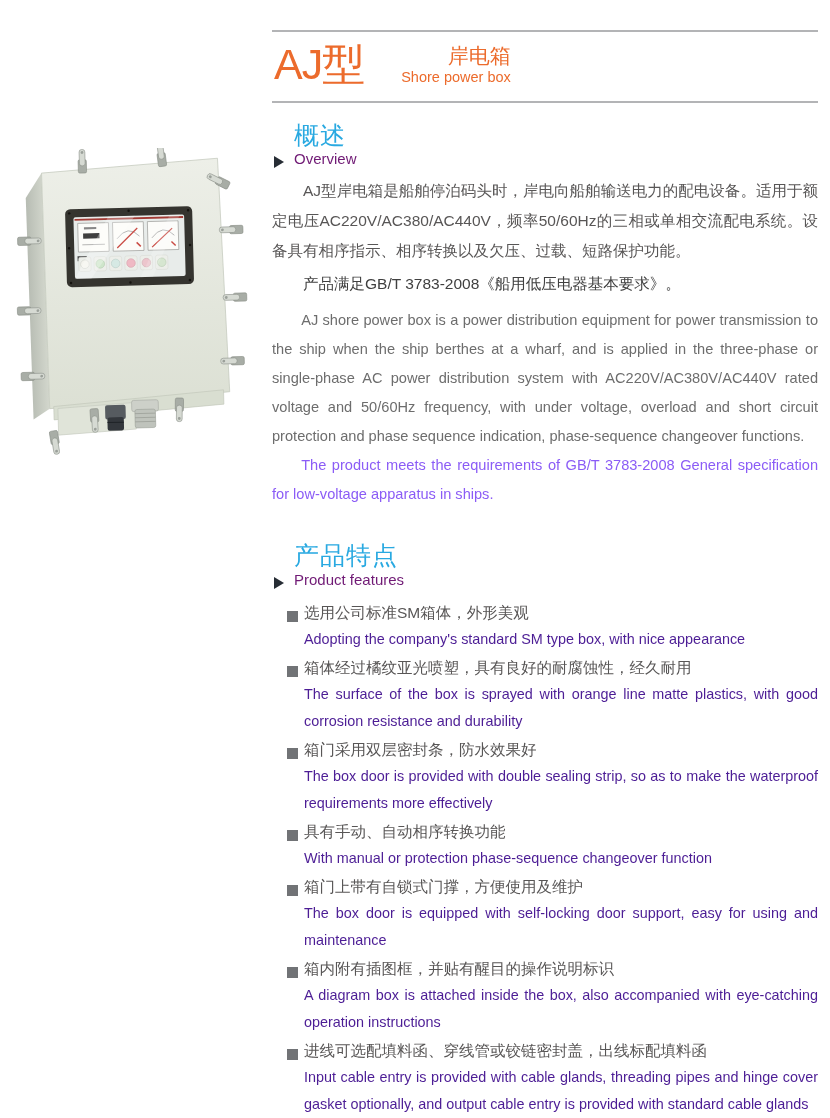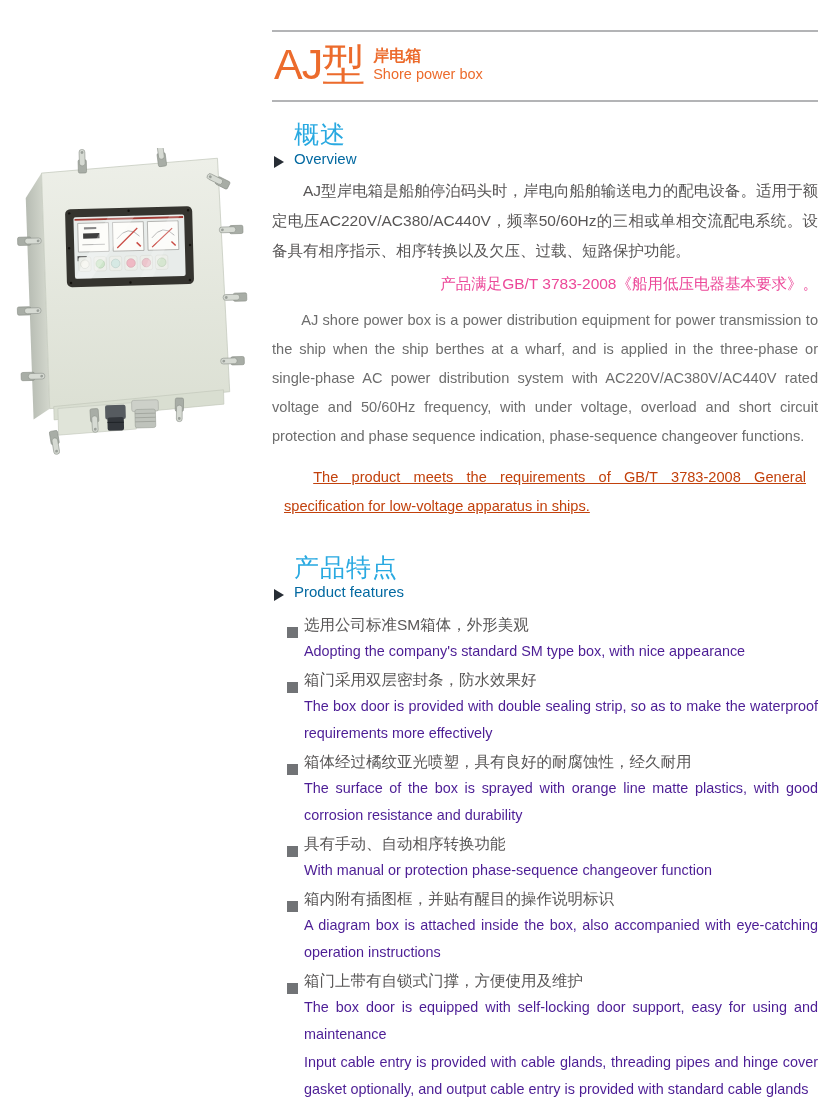--- a/index.html
+++ b/index.html
@@ -5,43 +5,43 @@
   html,body{margin:0;padding:0;background:#ffffff;}
   body{width:830px;height:1118px;font-family:"Liberation Sans","DejaVu Sans",sans-serif;}
   .page{position:relative;width:830px;height:1118px;background:#fff;overflow:hidden;}
 
   
   .content{position:absolute;left:272px;top:0;width:546px;}
   .rule{border:0;border-top:2px solid #b3b4b6;margin:0;}
   .rule-top{margin-top:30px;}
   .rule-mid{margin-top:2px;}
 
-  .title-row{display:flex;align-items:center;padding:11px 0 12px 2px;}
+  .title-row{display:flex;align-items:center;padding:11px 0 12px 2px;gap:28px;}
   .model{font-size:43px;line-height:1;color:#ec6b2c;letter-spacing:-1px;}
   .title-stack{margin-left:9px;color:#ec6b2c;}
-  .title-zh{font-size:16px;font-weight:bold;line-height:1.25;}
+  .title-zh{font-size:21px;font-weight:normal;line-height:1.25;text-align:right;}
   .title-en{font-size:14.5px;line-height:1.2;}
 
   .section-header{display:flex;align-items:flex-end;margin:18px 0 8px 0;}
   .tri{width:0;height:0;border-left:10px solid #272d35;border-top:6.5px solid transparent;
        border-bottom:6.5px solid transparent;margin:9px 10px 0 2px;flex:none;}
   .h-zh{font-size:25px;color:#29a9e1;line-height:1.15;letter-spacing:1px;}
-  .h-en{font-size:15px;color:#0369a1;line-height:1.2;margin-top:1px;}
+  .h-en{font-size:15px;color:#701a75;line-height:1.2;margin-top:1px;}
 
   .p-zh{font-size:15.5px;color:#585656;line-height:30px;text-align:justify;
         text-indent:2em;margin:4px 0 3px 0;}
-  .p-zh2{margin:0;text-indent:2em;font-size:15.5px;color:#ec4899;line-height:30px;text-align:right;}
+  .p-zh2{margin:0;text-indent:2em;font-size:15.5px;color:#404040;line-height:30px;}
   .p-en{font-size:14.6px;color:#6d6d6d;line-height:29px;text-align:justify;
         text-indent:2em;margin:7px 0 0 0;}
-  .p-en2{font-size:14.6px;color:#c2410c;line-height:29px;text-align:justify;
-        text-indent:2em;margin:12px;text-decoration:underline;}
+  .p-en2{font-size:14.6px;color:#8b5cf6;line-height:29px;text-align:justify;
+        text-indent:2em;margin:0;}
 
   .features-list{margin-top:10px;}
   .feat{margin:0;}
-  .feat-zh{display:flex;align-items:flex-end;font-size:15.5px;color:#585656;line-height:27px;}
+  .feat-zh{display:flex;align-items:center;font-size:15.5px;color:#585656;line-height:27px;}
   .bullet{width:11px;height:11px;background:#717376;margin:8px 6px 0 15px;flex:none;}
   .feat-en{font-size:14.4px;color:#4c1d95;line-height:27px;text-align:justify;
            margin:0 0 1px 32px;}
 
   
   .photo{position:absolute;left:8px;top:148px;width:246px;height:308px;}
   .photo svg{width:100%;height:100%;}
 </style>
 </head>
 <body>
@@ -205,58 +205,62 @@
           <div class="feat-zh">
               <span class="bullet"></span>
               <span>选用公司标准SM箱体，外形美观</span>
             </div>
           <div class="feat-en">Adopting the company's standard SM type box, with nice appearance</div>
         </div>
 
         <div class="feat">
           <div class="feat-zh">
               <span class="bullet"></span>
+              <span>箱体经过橘纹亚光喷塑，具有良好的耐腐蚀性，经久耐用</span>
+            </div>
+          <div class="feat-en">The surface of the box is sprayed with orange line matte plastics, with good corrosion resistance and durability</div>
+        </div>
+
+        <div class="feat">
+          <div class="feat-zh">
+              <span class="bullet"></span>
               <span>箱门采用双层密封条，防水效果好</span>
             </div>
           <div class="feat-en">The box door is provided with double sealing strip, so as to make the waterproof requirements more effectively</div>
         </div>
 
         <div class="feat">
           <div class="feat-zh">
               <span class="bullet"></span>
-              <span>箱体经过橘纹亚光喷塑，具有良好的耐腐蚀性，经久耐用</span>
-            </div>
-          <div class="feat-en">The surface of the box is sprayed with orange line matte plastics, with good corrosion resistance and durability</div>
-        </div>
-
-        <div class="feat">
-          <div class="feat-zh">
-              <span class="bullet"></span>
               <span>具有手动、自动相序转换功能</span>
             </div>
           <div class="feat-en">With manual or protection phase-sequence changeover function</div>
         </div>
 
         <div class="feat">
           <div class="feat-zh">
               <span class="bullet"></span>
+              <span>箱门上带有自锁式门撑，方便使用及维护</span>
+            </div>
+          <div class="feat-en">The box door is equipped with self-locking door support, easy for using and maintenance</div>
+        </div>
+
+        <div class="feat">
+          <div class="feat-zh">
+              <span class="bullet"></span>
               <span>箱内附有插图框，并贴有醒目的操作说明标识</span>
             </div>
           <div class="feat-en">A diagram box is attached inside the box, also accompanied with eye-catching operation instructions</div>
         </div>
 
         <div class="feat">
           <div class="feat-zh">
               <span class="bullet"></span>
-              <span>箱门上带有自锁式门撑，方便使用及维护</span>
-            </div>
-          <div class="feat-en">The box door is equipped with self-locking door support, easy for using and maintenance</div>
-        </div>
-
-        <div class="feat">
+              <span>进线可选配填料函、穿线管或铰链密封盖，出线标配填料函</span>
+            </div>
           <div class="feat-en">Input cable entry is provided with cable glands, threading pipes and hinge cover gasket optionally, and output cable entry is provided with standard cable glands</div>
         </div>
 
       </div>
     </div>
 
   </div>
 </div>
 
 </body></html>

